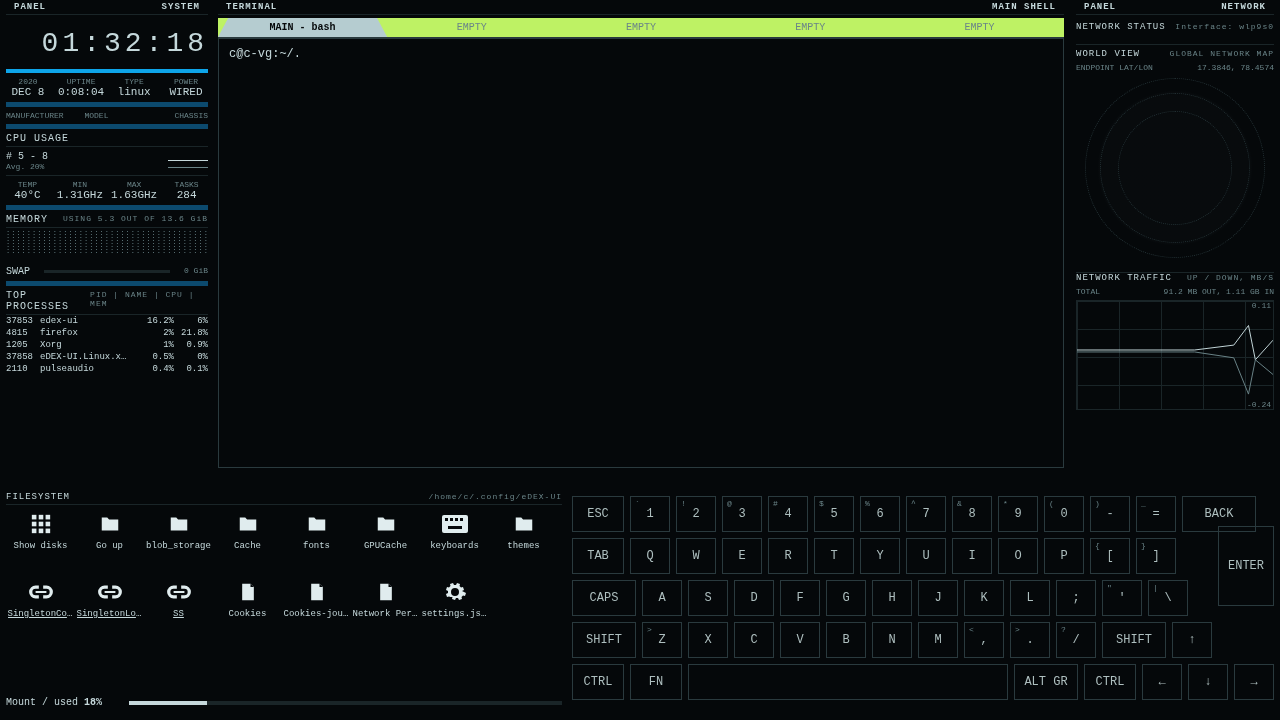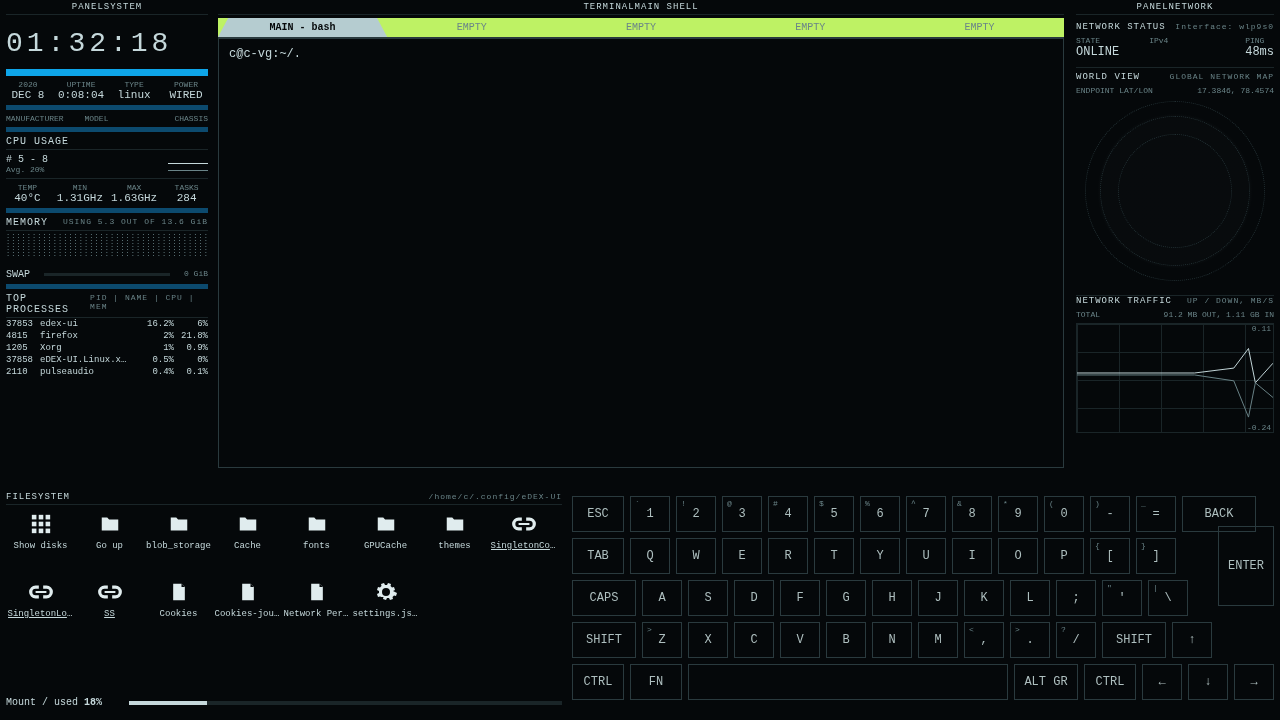--- a/index.html
+++ b/index.html
@@ -5,27 +5,27 @@
 * { margin: 0; padding: 0; box-sizing: border-box; }
 body {
   width: 1280px; height: 720px;
   background: #05080a;
   color: #c5d8db;
   font-family: "Courier New", monospace;
   font-size: 10px;
   overflow: hidden;
   position: relative;
 }
-.hdr-row { display:flex; justify-content:center; padding:2px 8px; border-bottom:1px solid #1a2528; font-size:9px; letter-spacing:1px; }
+.hdr-row { display:flex; justify-content:space-between; padding:2px 8px; border-bottom:1px solid #1a2528; font-size:9px; letter-spacing:1px;font-weight:bold; }
 .col { position:absolute; }
 .left { left:6px; top:18px; width:202px; }
 .mid { left:218px; top:18px; width:846px; }
 .right { left:1076px; top:18px; width:198px; }
 
-.clock { font-size:28px; letter-spacing:4px; text-align:left; padding:10px 0; border-bottom:7px solid #0ea5e9;}
+.clock { font-size:28px; letter-spacing:4px; text-align:right; padding:10px 0; border-bottom:4px solid #0ea5e9;}
 .stat-row { display:flex; gap:8px; padding:4px 0; border-bottom:5px solid #0c4a6e;}
 .stat { flex:1; text-align:center; }
 .stat .lab { font-size:8px; color:#6a8488; }
 .stat .val { font-size:11px; }
 .sect-title { font-size:10px; letter-spacing:1px; padding:4px 0 2px; border-bottom:1px solid #1a2528; display:flex; justify-content:space-between;}
 .small { font-size:8px; color:#6a8488; }
 .cpu-group { padding:4px 0; border-bottom:1px solid #1a2528; display:flex; justify-content:space-between; align-items:center;}
 .spark { width:40px; height:14px; border-bottom:1px solid #6a8488; position:relative;}
 .spark::after{content:""; position:absolute; left:0; right:0; top:6px; height:1px; background:#c5d8db;}
 .proc-row { display:flex; font-size:9px; padding:1px 0;align-items:center;}
@@ -208,34 +208,20 @@
     <span class="prompt">c@c-vg:~/.</span>
   </div>
 </div>
 
 <div class="col right">
   <div class="net-box">
     <div class="net-title">
         <span>NETWORK STATUS</span>
         <span class="small"><span>Interface:</span> <span>wlp9s0</span></span>
       </div>
-    <div class="net-stats">
-      <div class="net-stat">
-          <div class="lab">STATE</div>
-          <div class="val">ONLINE</div>
-        </div>
-      <div class="net-stat">
-          <div class="lab">IPv4</div>
-          <div class="val">&nbsp;</div>
-        </div>
-      <div class="net-stat" style="margin-left:auto">
-          <div class="lab">PING</div>
-          <div class="val">48ms</div>
-        </div>
-    </div>
   </div>
   <div class="net-box">
     <div class="net-title">
         <span>WORLD VIEW</span>
         <span class="small">GLOBAL NETWORK MAP</span>
       </div>
     <div class="small"><span>ENDPOINT LAT/LON</span> <span style="float:right">17.3846, 78.4574</span></div>
     <div class="globe"></div>
   </div>
   <div>
@@ -310,20 +296,33 @@
           </div>
           <div class="lbl ">fonts</div>
         </div>
         <div class="fs-item">
           <div class="ico">
             <svg width="26" height="22" viewBox="0 0 24 24">
               <path d="M3 5h6l2 2h10v12H3z"></path>
             </svg>
           </div>
           <div class="lbl ">GPUCache</div>
+        </div>
+        <div class="fs-item">
+          <div class="ico">
+            <svg width="26" height="18" viewBox="0 0 26 18">
+              <rect x="0" y="0" width="26" height="18" rx="2"></rect>
+              <rect x="3" y="3" width="3" height="3" fill="#05080a"></rect>
+              <rect x="8" y="3" width="3" height="3" fill="#05080a"></rect>
+              <rect x="13" y="3" width="3" height="3" fill="#05080a"></rect>
+              <rect x="18" y="3" width="3" height="3" fill="#05080a"></rect>
+              <rect x="6" y="11" width="14" height="3" fill="#05080a"></rect>
+            </svg>
+          </div>
+          <div class="lbl ">keyboards</div>
         </div>
         <div class="fs-item">
           <div class="ico">
             <svg width="26" height="22" viewBox="0 0 24 24">
               <path d="M3 5h6l2 2h10v12H3z"></path>
             </svg>
           </div>
           <div class="lbl ">themes</div>
         </div>
         <div class="fs-item">

